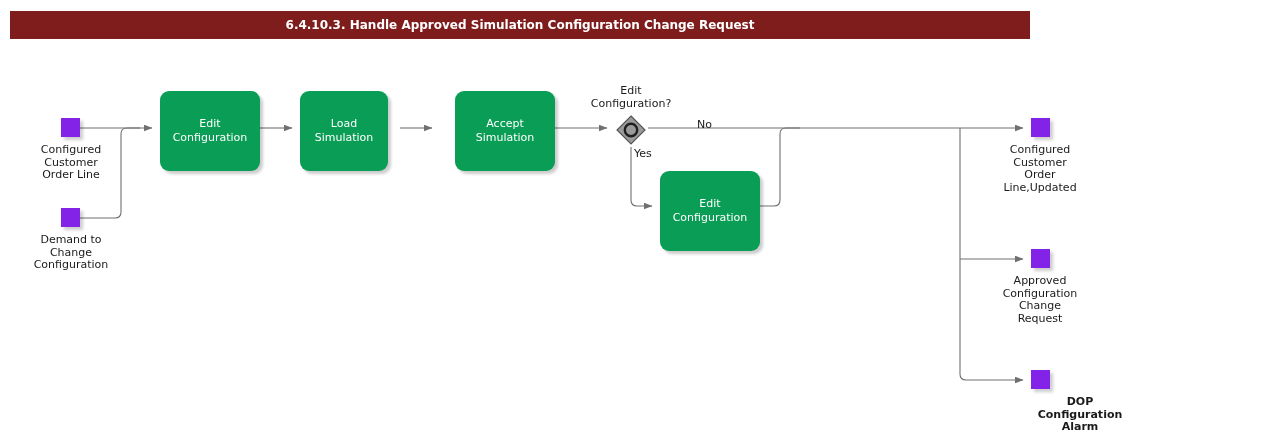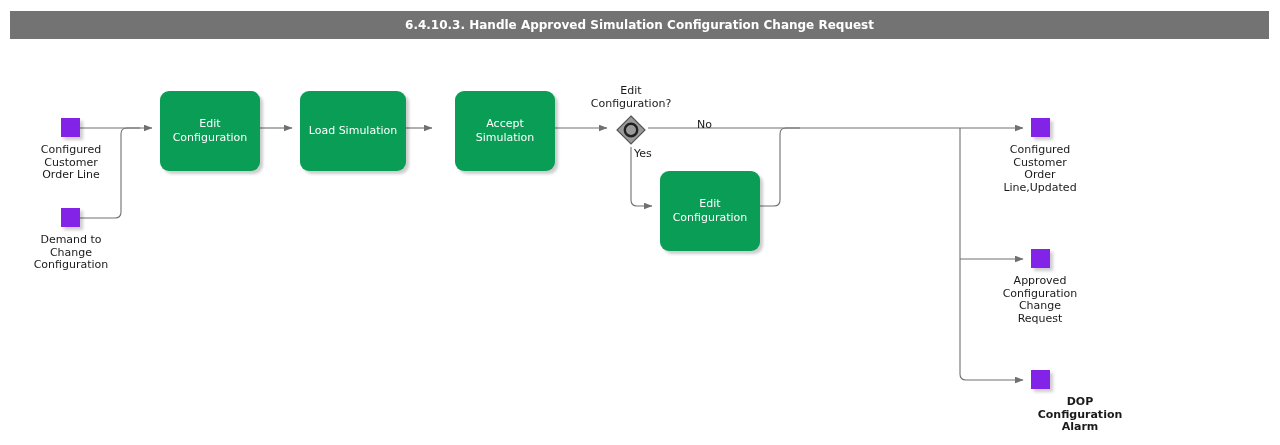--- a/index.html
+++ b/index.html
@@ -20,23 +20,23 @@
     left: 0; top: 0;
     width: 1280px;
     height: 445px;
   }
 
   
   .title-bar {
     position: absolute;
     left: 10px;
     top: 11px;
-    width: 1259px;
+    width: 1020px;
     height: 28px;
-    background: #737373;
+    background: #7f1d1d;
     display: flex;
     align-items: center;
     justify-content: center;
   }
   .title-bar-text {
     color: #ffffff;
     font-size: 12px;
     font-weight: bold;
     font-family: "DejaVu Sans", sans-serif;
     letter-spacing: 0px;
@@ -169,21 +169,21 @@
   <div class="dataobj" style="left:61px; top:208px;"></div>
   <div class="dataobj-label" style="left:-4px; top:234px;">Demand to
 Change
 Configuration</div>
 
   <div class="task" style="left:160px; top:91px; width:100px; height:80px;">
     <span class="task-label">Edit
 Configuration</span>
   </div>
 
-  <div class="task" style="left:300px; top:91px; width:106px; height:80px;">
+  <div class="task" style="left:300px; top:91px; width:88px; height:80px;">
     <span class="task-label">Load Simulation</span>
   </div>
 
   <div class="task" style="left:455px; top:91px; width:100px; height:80px;">
     <span class="task-label">Accept
 Simulation</span>
   </div>
 
   <div class="task" style="left:660px; top:171px; width:100px; height:80px;">
     <span class="task-label">Edit

